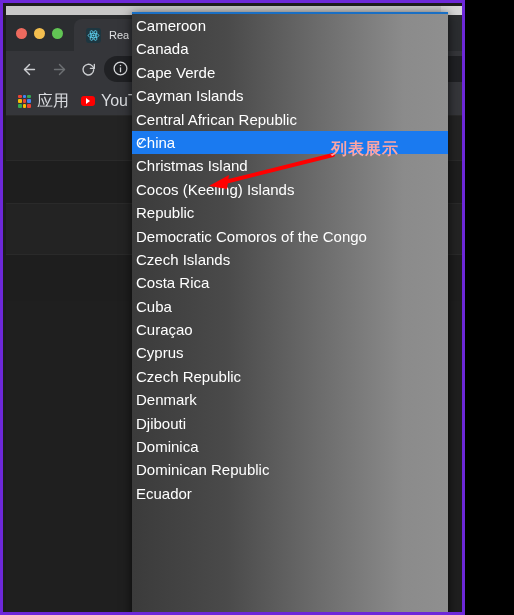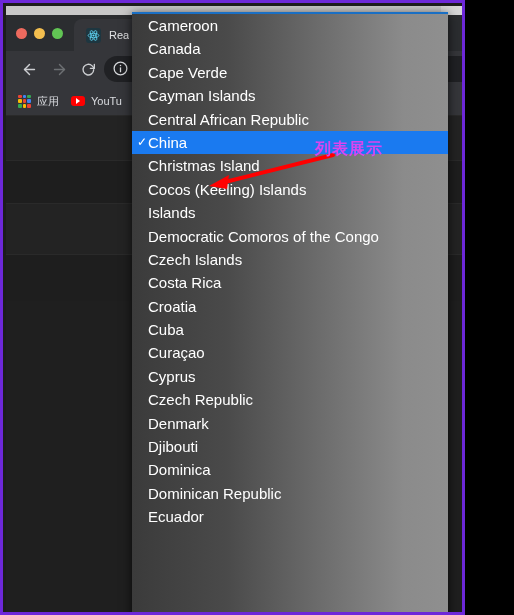--- a/index.html
+++ b/index.html
@@ -137,21 +137,21 @@
     width: 508px; height: 28px;
     background: #35363a;
     display: flex;
     align-items: center;
   }
   .bm {
     display: flex;
     align-items: center;
     margin-left: 12px;
     color: #dadce0;
-    font-size: 11px;
+    font-size: 16px;
     white-space: nowrap;
   }
   .bm-label { margin-left: 6px; }
   .apps-grid {
     width: 13px; height: 13px;
     display: grid;
     grid-template-columns: repeat(3, 1fr);
     grid-template-rows: repeat(3, 1fr);
     gap: 1px;
   }
@@ -216,21 +216,21 @@
     background: linear-gradient(to right, #3b3b3b 0%, #4a4a4a 30%, #6f6f6f 62%, #8b8b8b 86%, #8f8f8f 100%);
     box-shadow: 0 2px 10px rgba(0,0,0,0.7);
     overflow: hidden;
     box-sizing: border-box;
     border-top: 2px solid #1a6fc4;
   }
   .opt {
     position: relative;
     height: 23.4px;
     line-height: 23.4px;
-    padding-left: 16px;
+    padding-left: 4px;
     color: #ffffff;
     font-size: 15px;
     white-space: nowrap;
     box-sizing: border-box;
   }
   .opt.selected {
     background: #1a7af0;
   }
   .opt .check {
     position: absolute;
@@ -245,23 +245,23 @@
 
   
   #annotation {
     position: absolute;
     left: 0; top: 0;
     width: 514px; height: 615px;
     pointer-events: none;
   }
   .anno-text {
     position: absolute;
-    left: 312px;
+    left: 328px;
     top: 136px;
-    color: #d946ef;
+    color: #fca5a5;
     font-size: 16px;
     font-weight: bold;
     letter-spacing: 1px;
     white-space: nowrap;
     font-family: "DejaVu Sans", sans-serif;
   }
 </style>
 </head>
 <body>
 
@@ -357,25 +357,24 @@
 
     <div id="dropdown">
         <div class="opt"><span>Cameroon</span></div>
         <div class="opt"><span>Canada</span></div>
         <div class="opt"><span>Cape Verde</span></div>
         <div class="opt"><span>Cayman Islands</span></div>
         <div class="opt"><span>Central African Republic</span></div>
         <div class="opt selected"><span class="check">✓</span><span>China</span></div>
         <div class="opt"><span>Christmas Island</span></div>
         <div class="opt"><span>Cocos (Keeling) Islands</span></div>
-        <div class="opt"><span>Islands</span></div>
+        <div class="opt"><span>Republic</span></div>
         <div class="opt"><span>Democratic Comoros of the Congo</span></div>
         <div class="opt"><span>Czech Islands</span></div>
         <div class="opt"><span>Costa Rica</span></div>
-        <div class="opt"><span>Croatia</span></div>
         <div class="opt"><span>Cuba</span></div>
         <div class="opt"><span>Curaçao</span></div>
         <div class="opt"><span>Cyprus</span></div>
         <div class="opt"><span>Czech Republic</span></div>
         <div class="opt"><span>Denmark</span></div>
         <div class="opt"><span>Djibouti</span></div>
         <div class="opt"><span>Dominica</span></div>
         <div class="opt"><span>Dominican Republic</span></div>
         <div class="opt"><span>Ecuador</span></div>
       </div>

